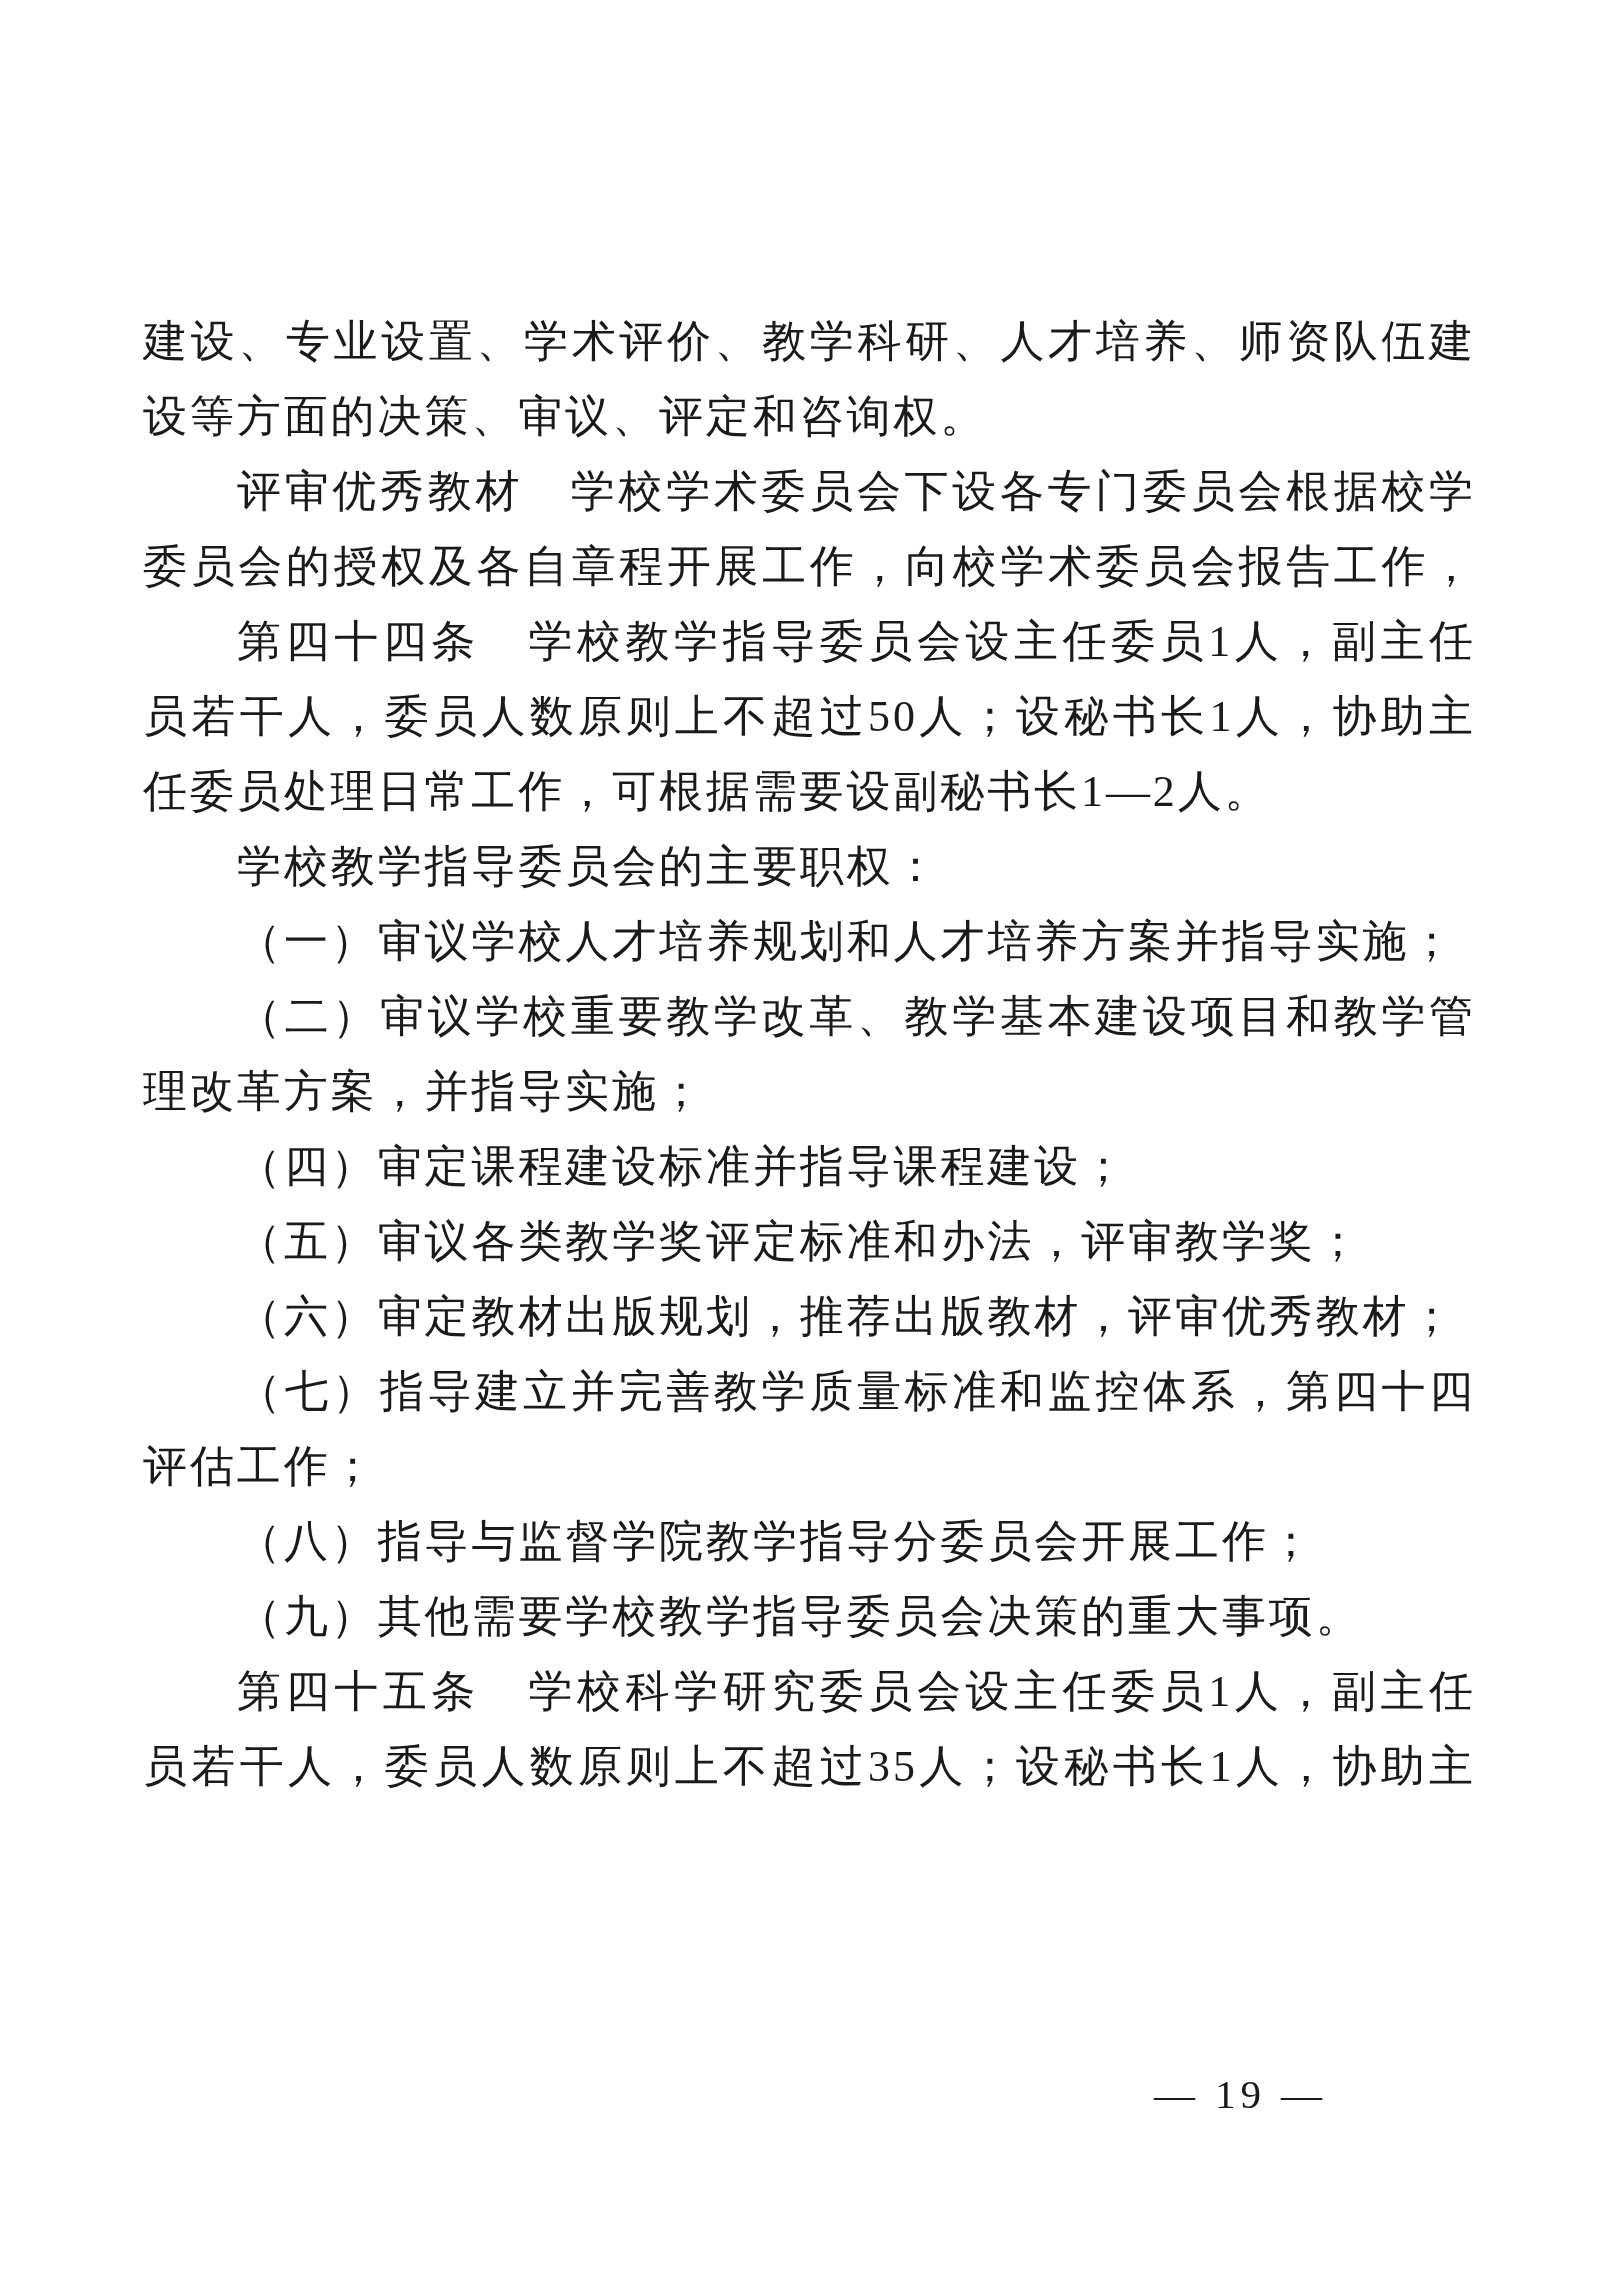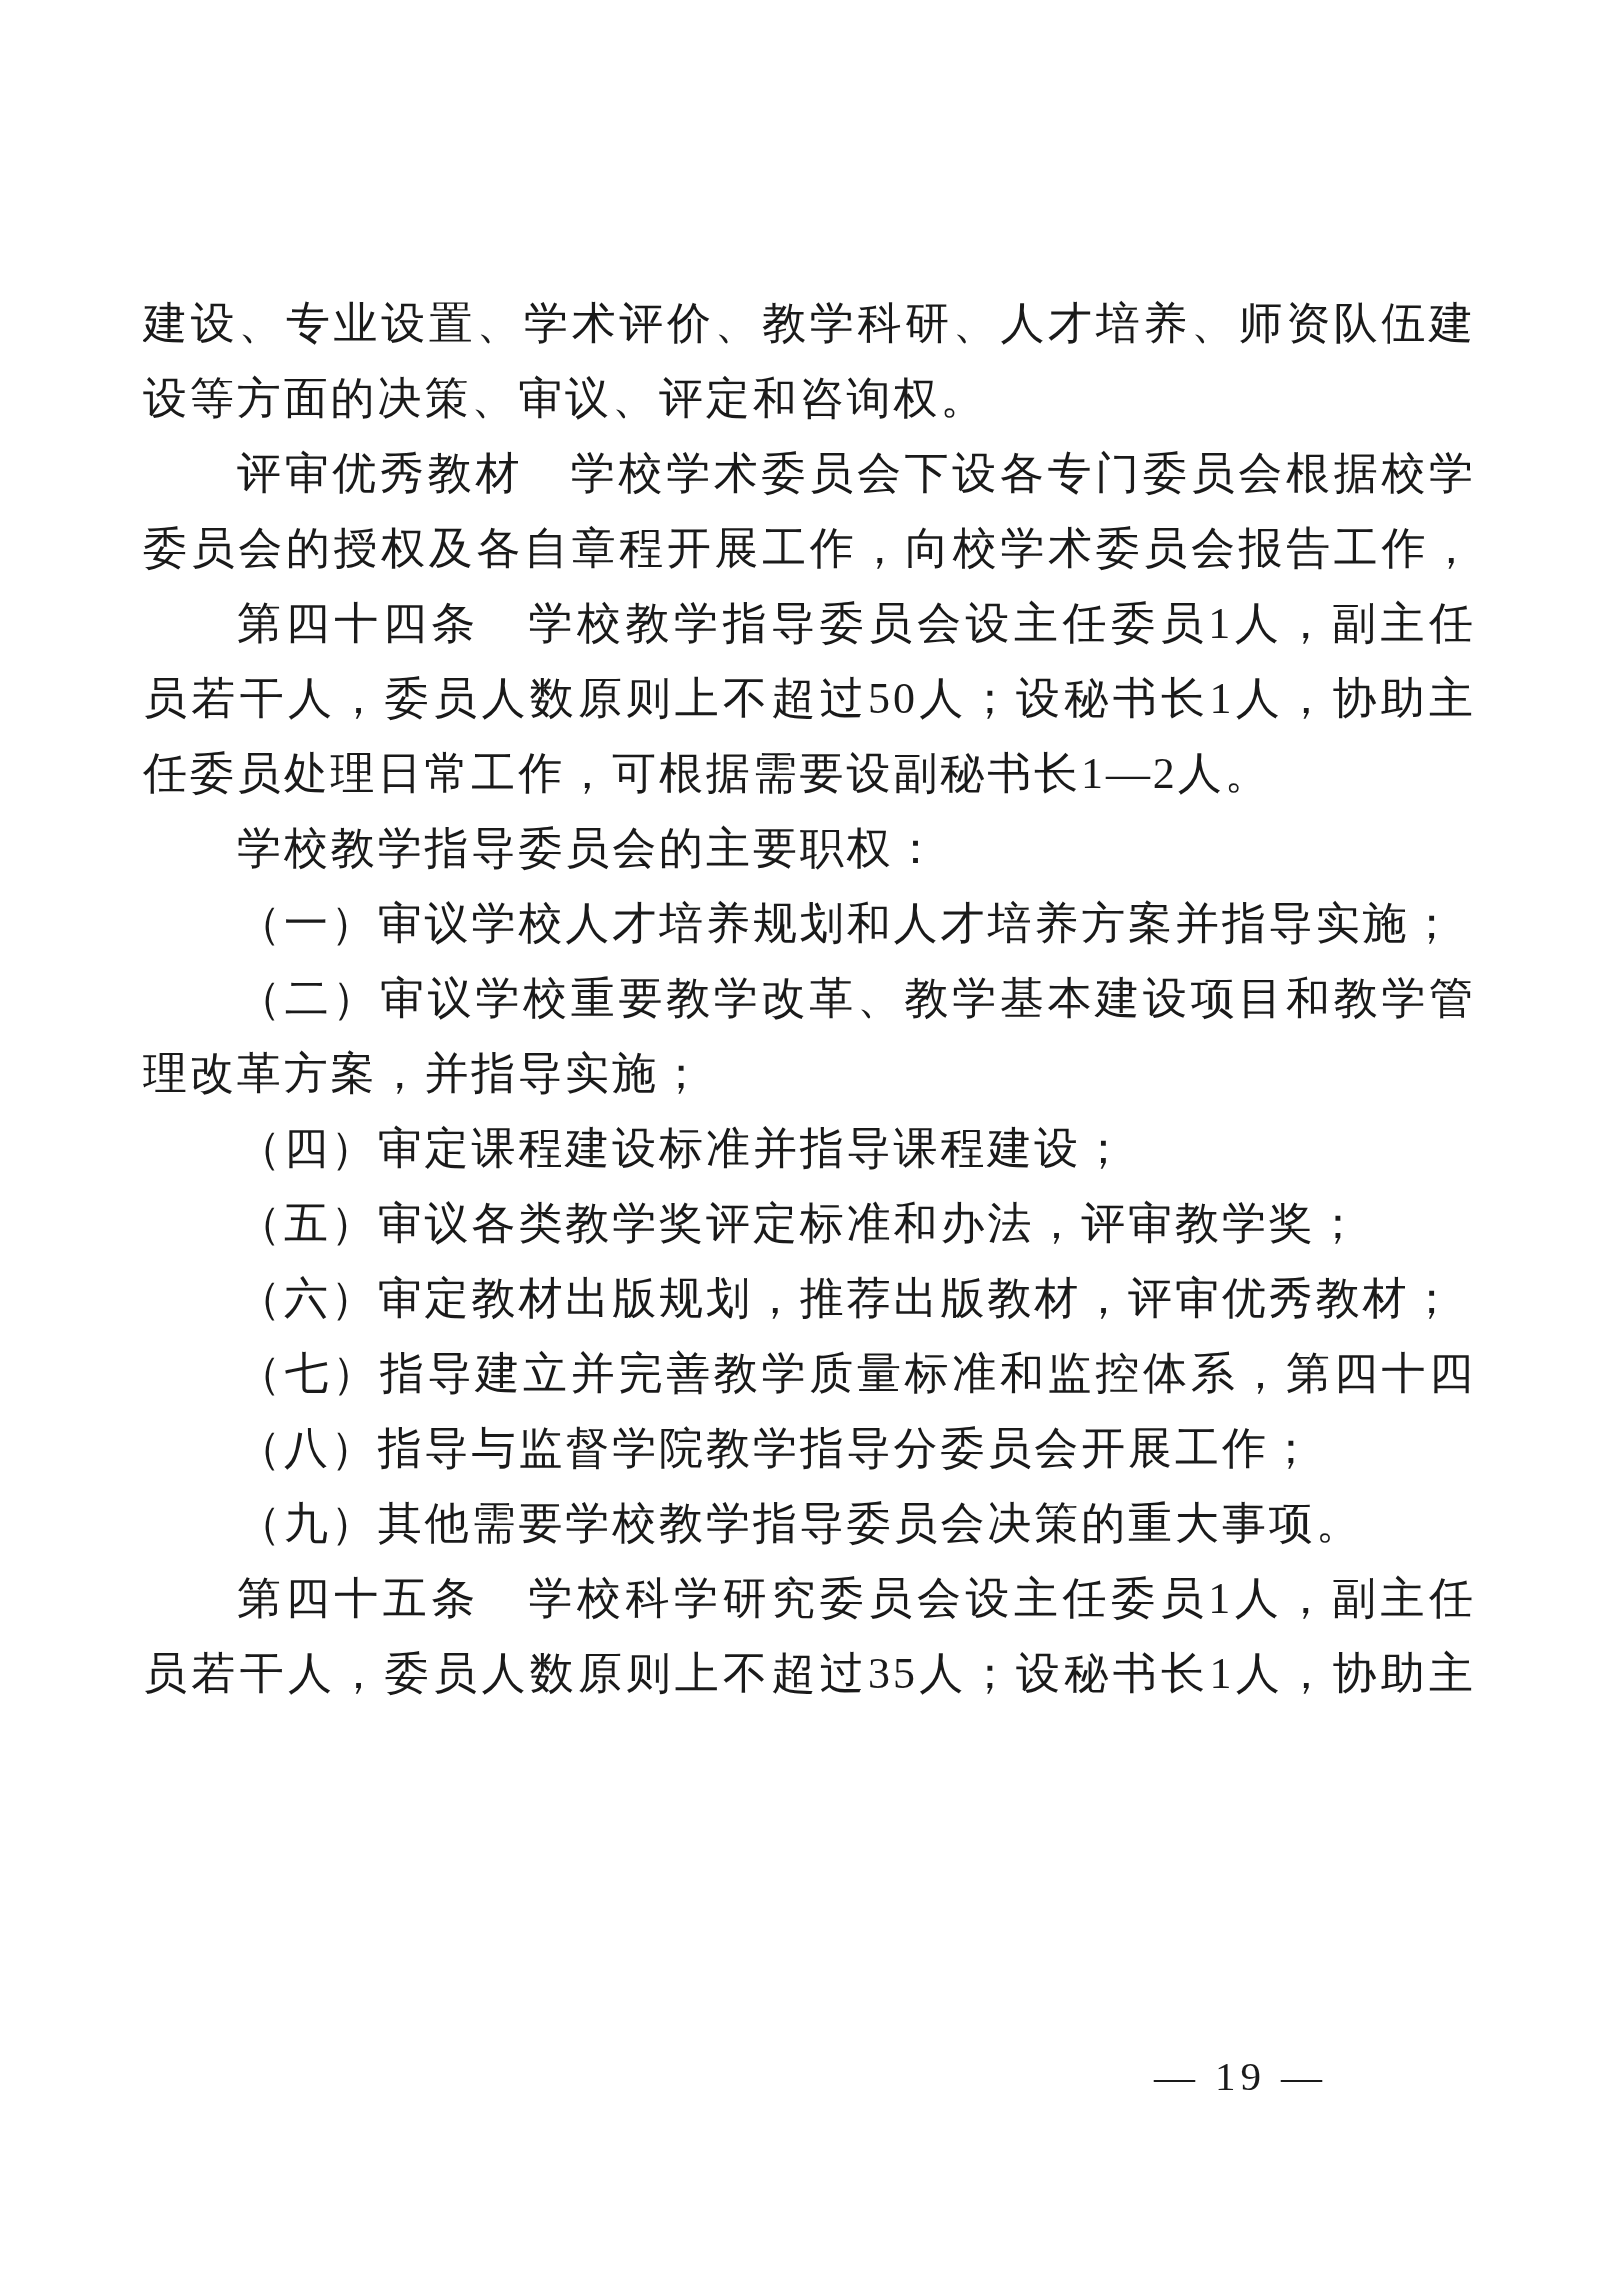--- a/index.html
+++ b/index.html
@@ -8,20 +8,21 @@
     background: #ffffff;
   }
   .page {
     position: relative;
     width: 1621px;
     height: 2258px;
     background: #ffffff;
     overflow: hidden;
     font-family: "Liberation Serif", "DejaVu Serif", serif;
     color: #1a1a1a;
+    margin-top: 18px;
   }
   .content {
     position: absolute;
     left: 143px;
     top: 286px;
     width: 1333px;
   }
   .line {
     font-size: 44px;
     line-height: 75px;
@@ -66,20 +67,21 @@
       <div class="line full">员若干人，委员人数原则上不超过50人；设秘书长1人，协助主</div>
       <div class="line">任委员处理日常工作，可根据需要设副秘书长1—2人。</div>
       <div class="line indent">学校教学指导委员会的主要职权：</div>
       <div class="line indent">（一）审议学校人才培养规划和人才培养方案并指导实施；</div>
       <div class="line indent full">（二）审议学校重要教学改革、教学基本建设项目和教学管</div>
       <div class="line">理改革方案，并指导实施；</div>
       <div class="line indent">（四）审定课程建设标准并指导课程建设；</div>
       <div class="line indent">（五）审议各类教学奖评定标准和办法，评审教学奖；</div>
       <div class="line indent">（六）审定教材出版规划，推荐出版教材，评审优秀教材；</div>
       <div class="line indent full">（七）指导建立并完善教学质量标准和监控体系，第四十四条</div>
+      <div class="line">评估工作；</div>
       <div class="line indent">（八）指导与监督学院教学指导分委员会开展工作；</div>
       <div class="line indent">（九）其他需要学校教学指导委员会决策的重大事项。</div>
       <div class="line indent full">第四十五条　学校科学研究委员会设主任委员1人，副主任委</div>
       <div class="line full">员若干人，委员人数原则上不超过35人；设秘书长1人，协助主</div>
     </div>
   <div class="footer">— 19 —</div>
 </div>
 
 
 </body></html>

